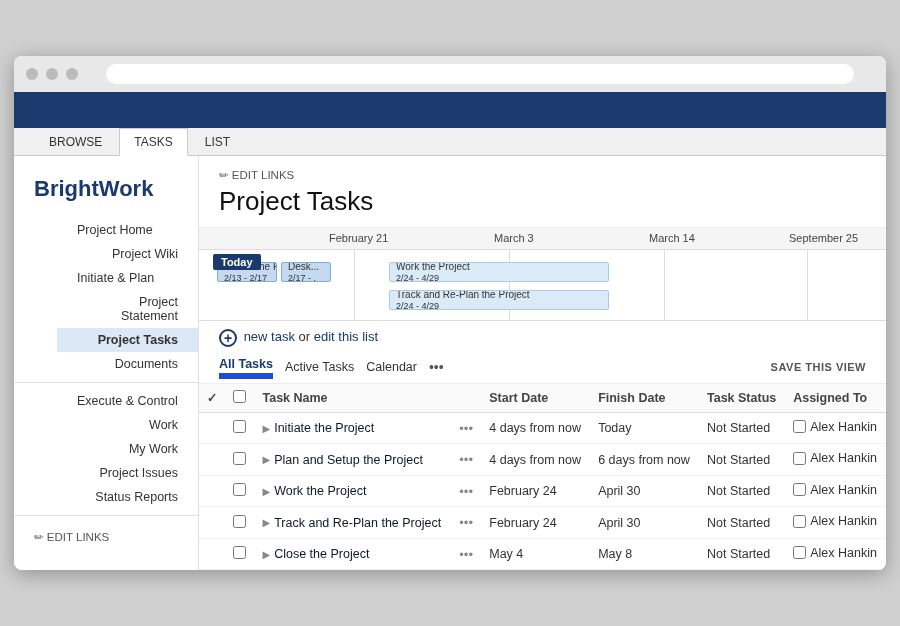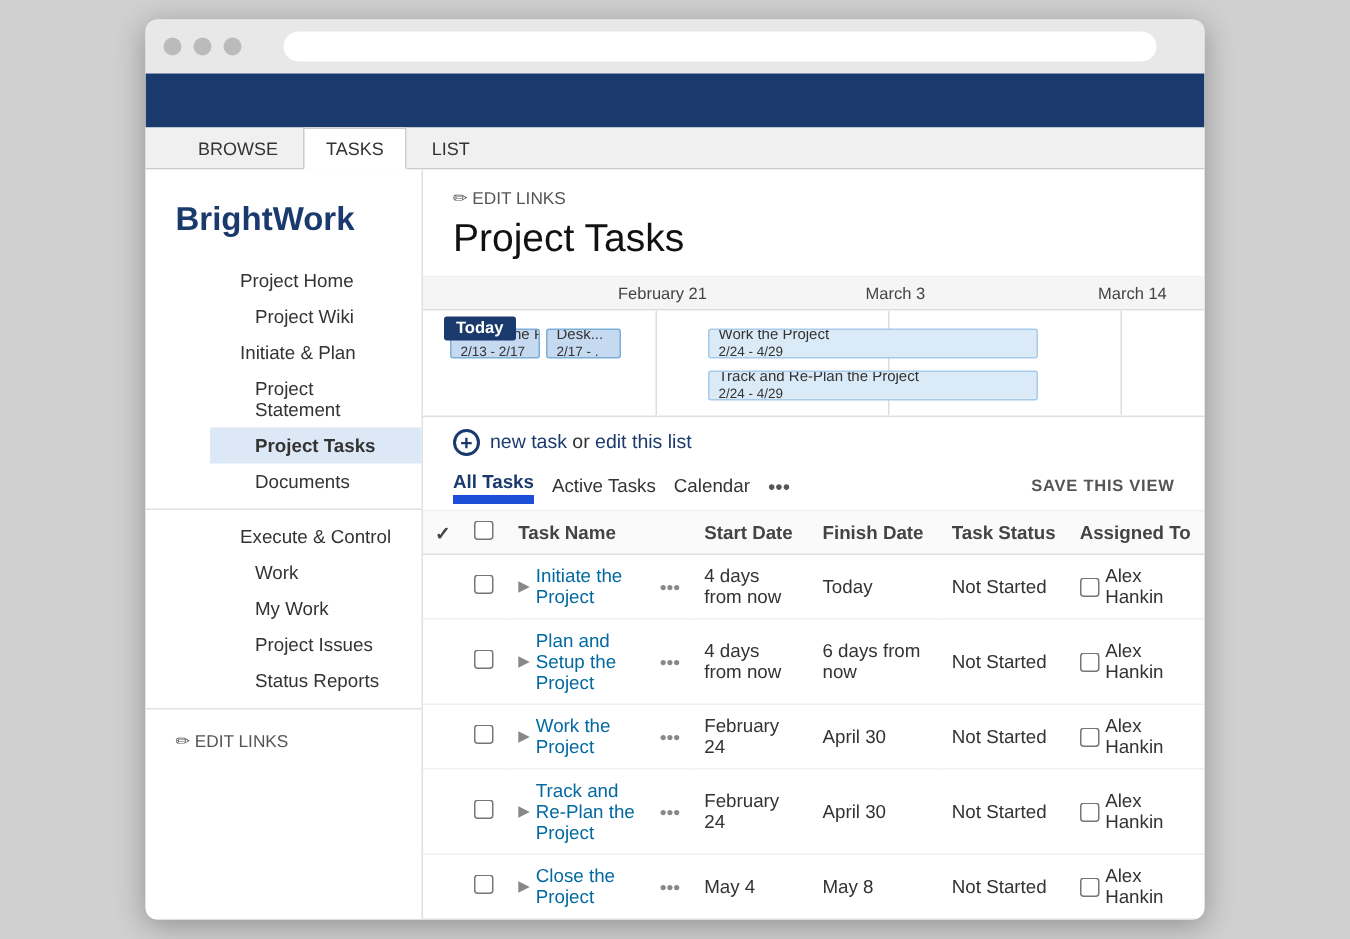--- a/index.html
+++ b/index.html
@@ -5,21 +5,21 @@
     * { box-sizing: border-box; margin: 0; padding: 0; }
     body {
       background: #d0d0d0;
       display: flex;
       justify-content: center;
       align-items: center;
       min-height: 100vh;
       font-family: 'Segoe UI', Arial, sans-serif;
     }
     .window {
-      width: 706px;
+      width: 872px;
       border-radius: 8px;
       overflow: hidden;
       box-shadow: 0 4px 20px rgba(0,0,0,0.3);
       background: #fff;
     }
     .titlebar {
       background: #e8e8e8;
       height: 36px;
       display: flex;
       align-items: center;
@@ -82,21 +82,21 @@
       font-weight: 700;
       color: #1a3a6e;
     }
     .sidebar-section-item {
       padding: 5px 20px;
       font-size: 12.5px;
       color: #333;
       cursor: pointer;
       margin-left: 43px;
     }
-    .sidebar-section-item.indent1 { padding-left: 30px; }
+    .sidebar-section-item.indent1 { padding-left: 30px; text-align: right; }
     .sidebar-section-item.active {
       background: #dce8f5;
       font-weight: 600;
     }
     .sidebar-divider {
       border: none;
       border-top: 1px solid #e0e0e0;
       margin: 6px 0;
     }
     .sidebar-edit-links {
@@ -274,21 +274,21 @@
       display: flex;
       align-items: center;
       gap: 4px;
     }
     .expand-arrow {
       color: #888;
       font-size: 10px;
       cursor: pointer;
     }
     .task-name-link {
-      color: #0369a1;
+      color: #0f172a;
       cursor: pointer;
       font-weight: 500;
     }
     .checkbox-cell {
       text-align: center;
     }
     input[type=checkbox] {
       width: 13px; height: 13px;
       cursor: pointer;
     }

